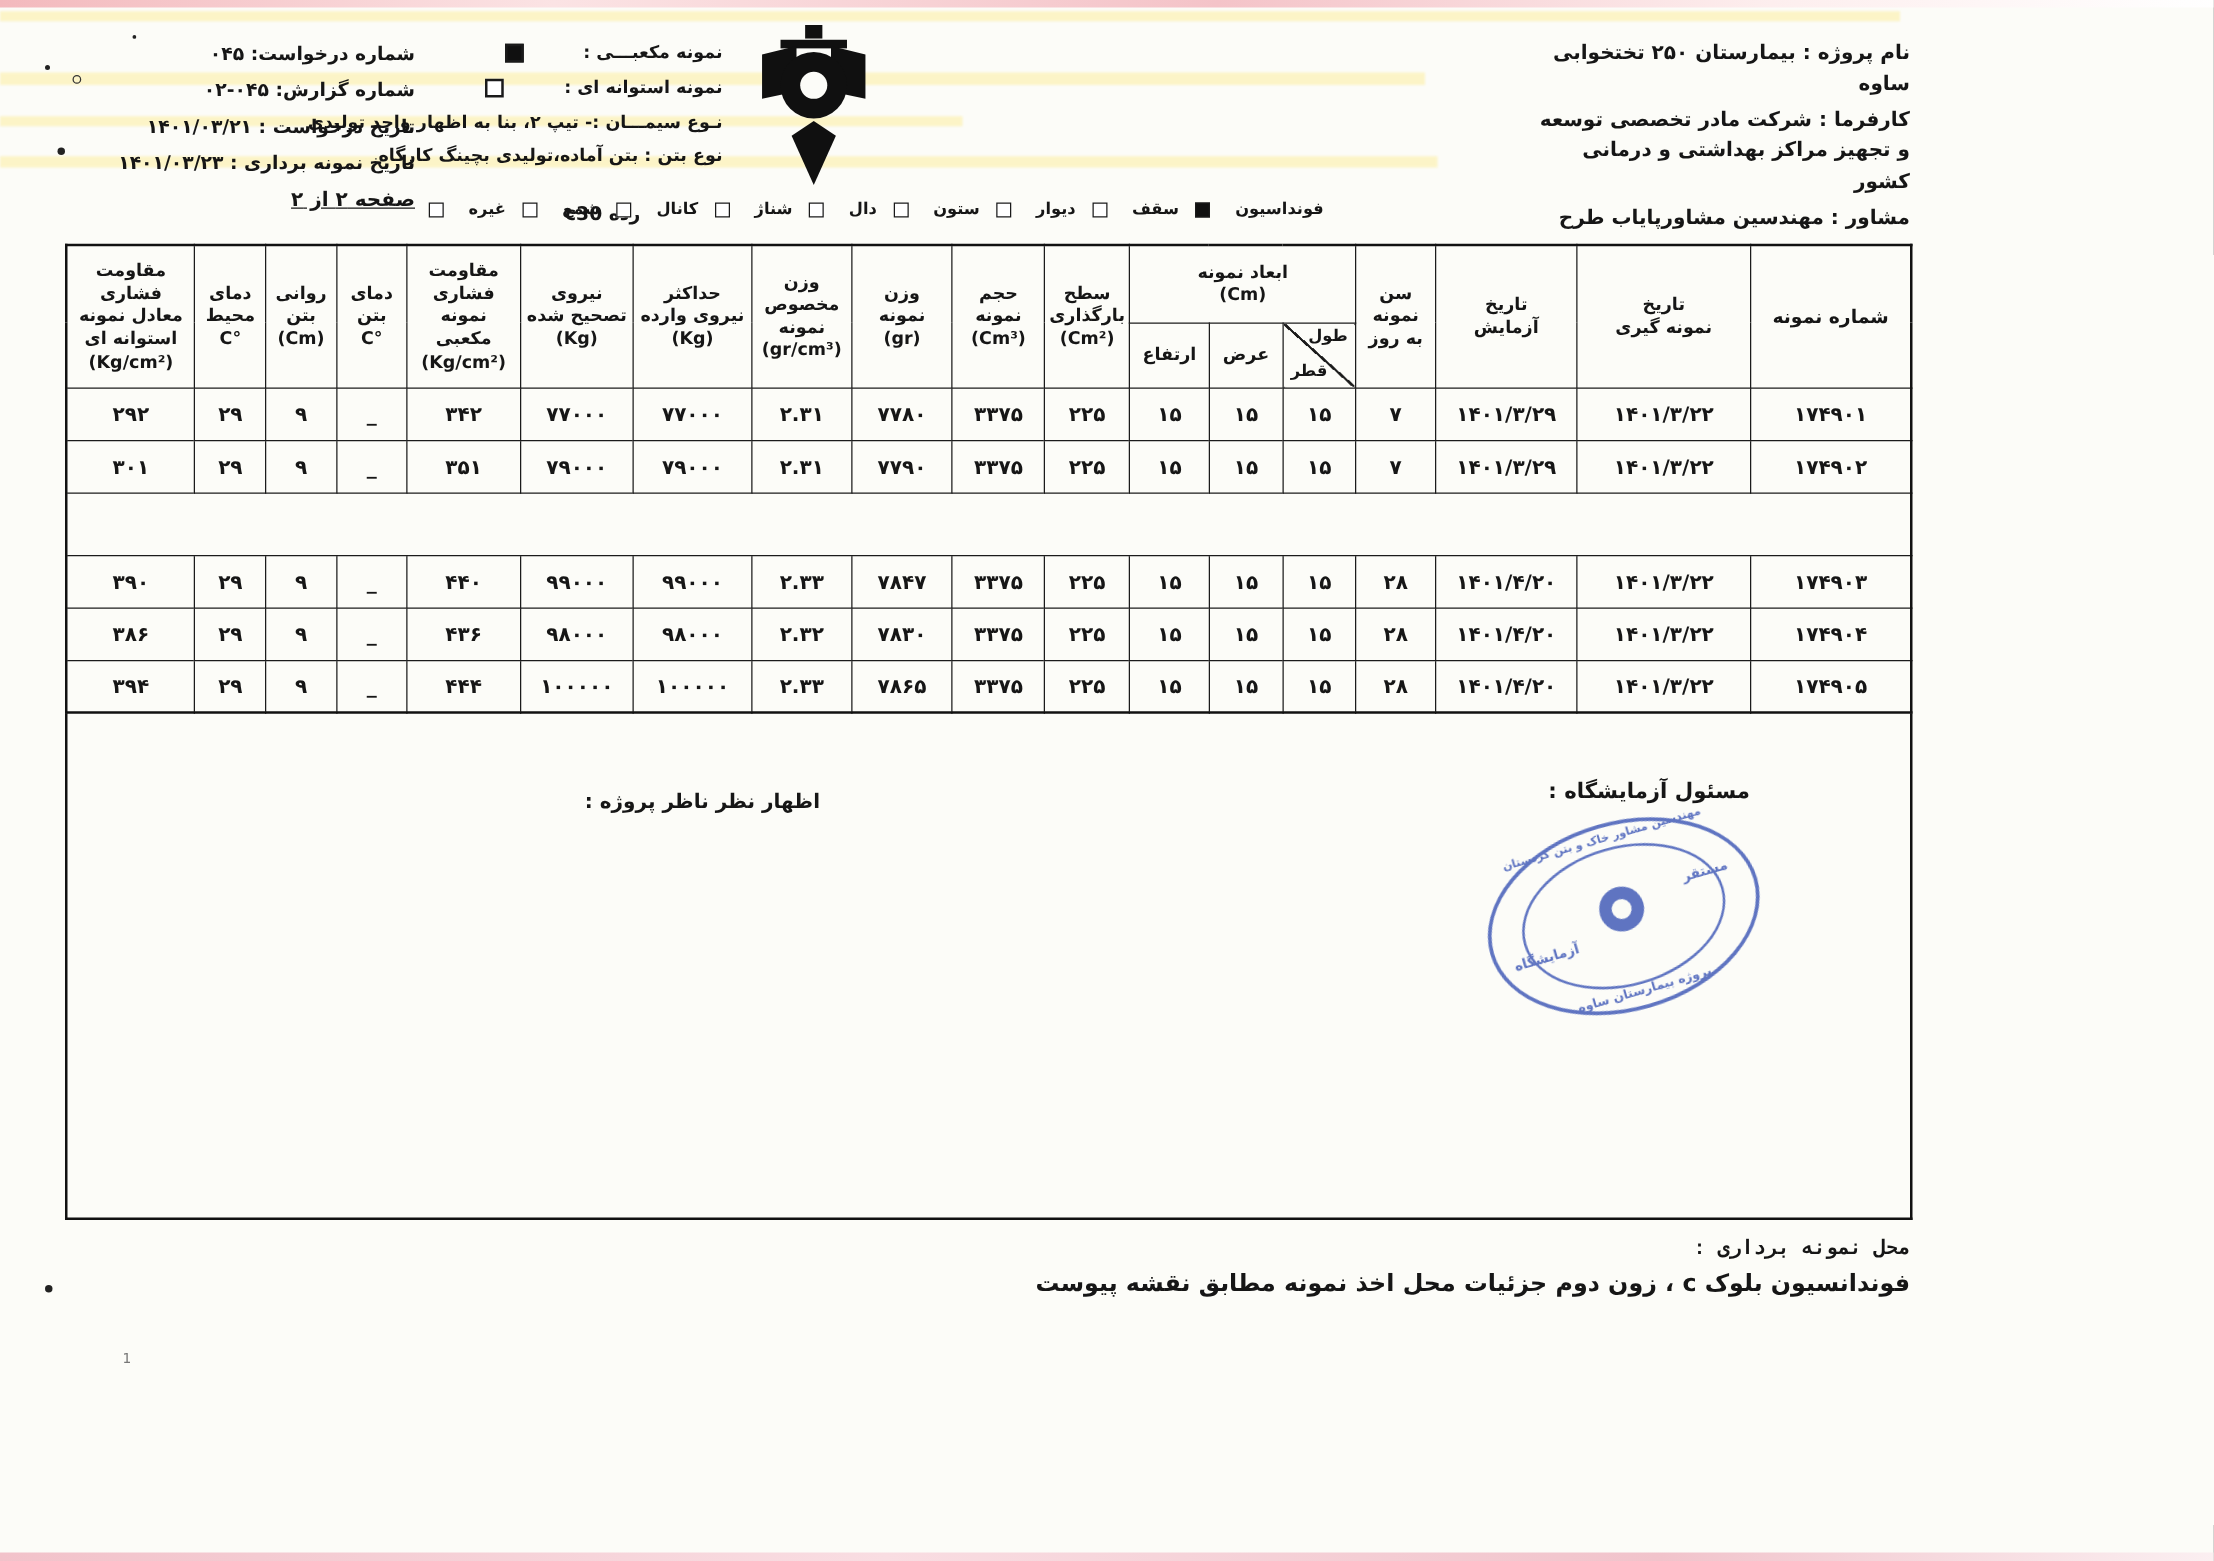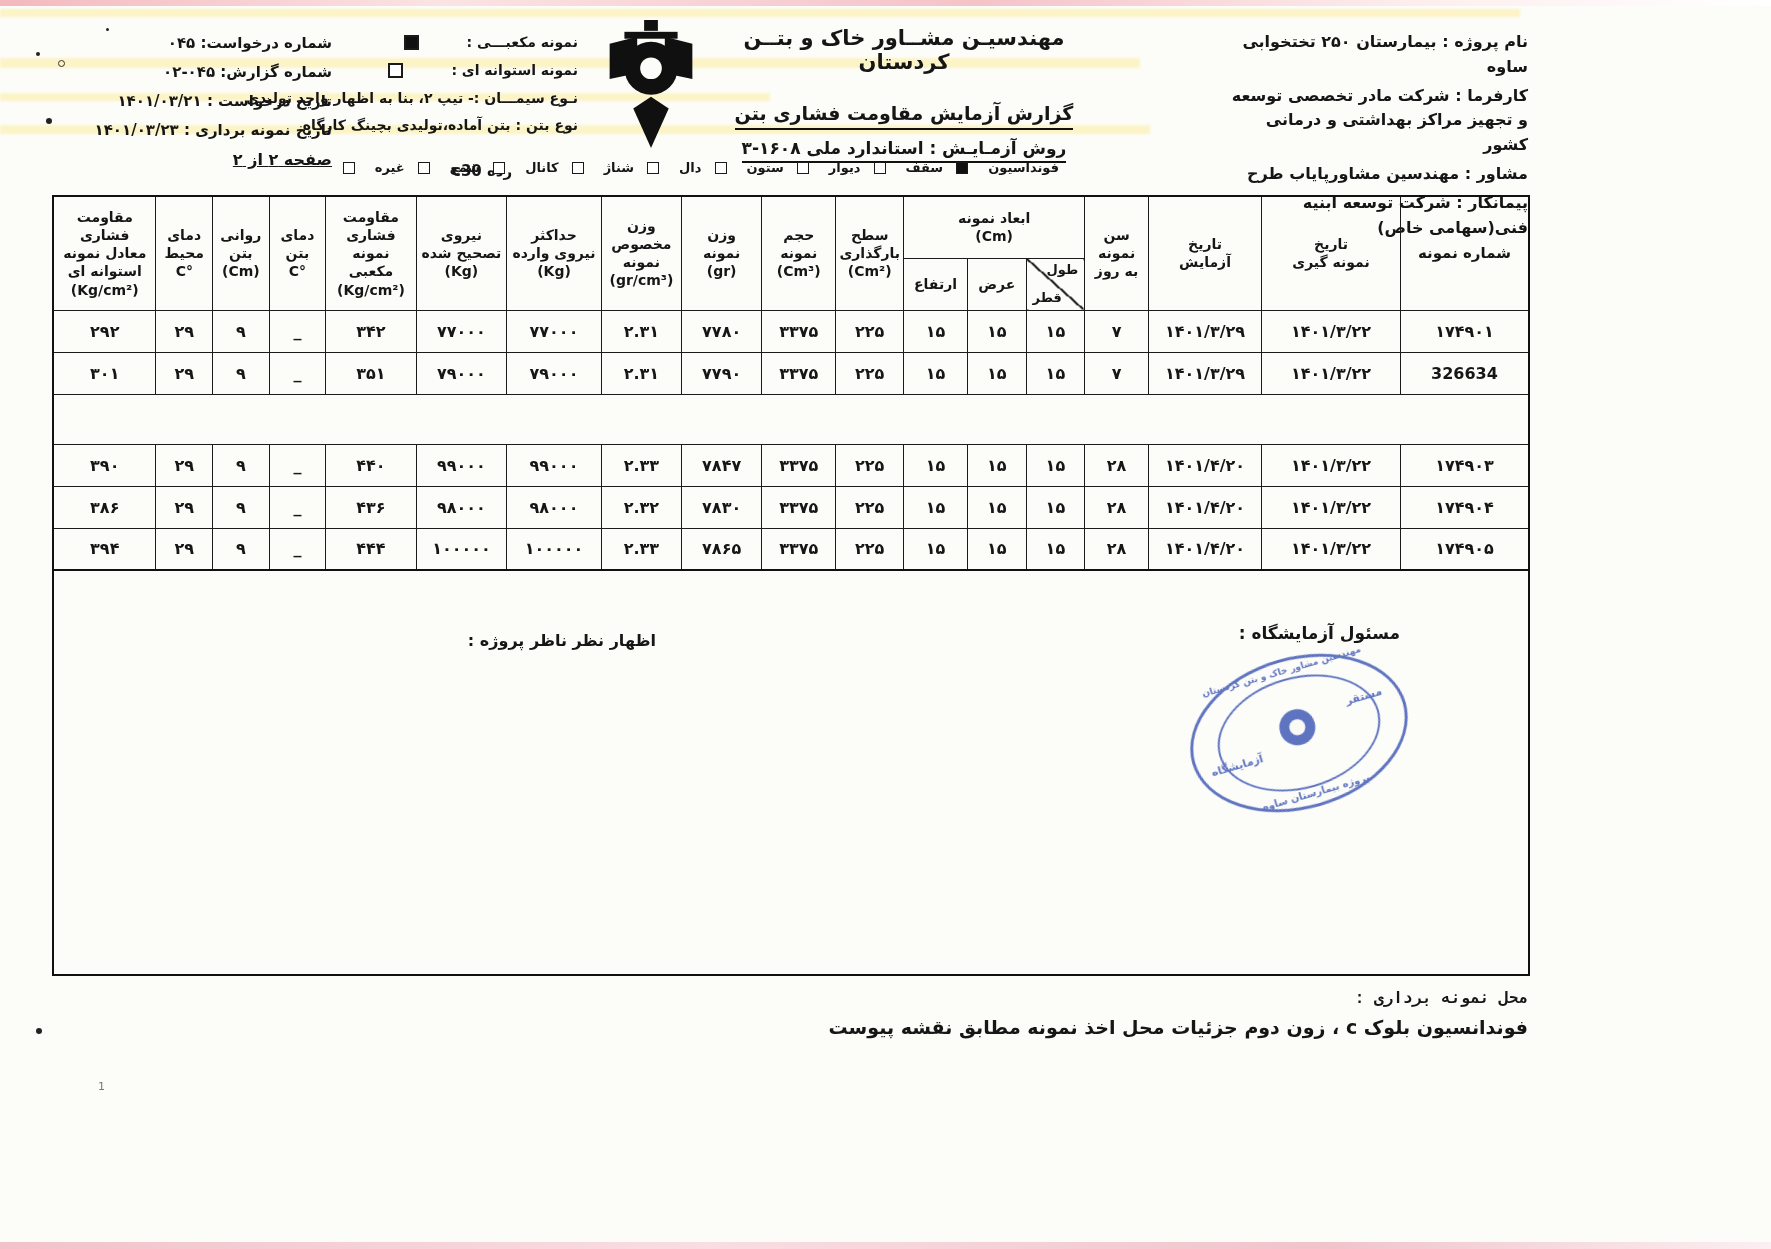--- a/index.html
+++ b/index.html
@@ -119,31 +119,22 @@
       <span>بیمارستان ۲۵۰ تختخوابی ساوه</span>
     </div>
     <div class="info-line">
       <span>کارفرما :</span>
       <span>شرکت مادر تخصصی توسعه و تجهیز مراکز بهداشتی و درمانی کشور</span>
     </div>
     <div class="info-line">
       <span>مشاور :</span>
       <span>مهندسین مشاورپایاب طرح</span>
     </div>
-    <div class="info-line">
-      <span>پیمانکار :</span>
-      <span>شرکت توسعه ابنیه فنی(سهامی خاص)</span>
-    </div>
   </div>
 
-  <div class="title-block">
-    <div class="title-company">مهندسیـن مشــاور خاک و بتــن کردستان</div><br>
-    <div class="title-report">گزارش آزمایش مقاومت فشاری بتن</div><br>
-    <div class="title-method">روش آزمـایـش : استاندارد ملی ۱۶۰۸-۳</div>
-  </div>
 
   <div class="logo">
     <svg viewBox="0 0 90 130">
       <rect x="38" y="0" width="14" height="11"></rect>
       <rect x="18" y="12" width="54" height="7"></rect>
       <polygon points="3,24 31,17 31,54 3,60"></polygon>
       <polygon points="87,24 59,17 59,54 87,60"></polygon>
       <circle cx="45" cy="49" r="27"></circle>
       <circle cx="45" cy="49" r="11" fill="#fcfcf8"></circle>
       <polygon points="45,78 63,90 45,130 27,90"></polygon>
@@ -320,21 +311,21 @@
             <td>۲.۳۱</td>
             <td>۷۷۰۰۰</td>
             <td>۷۷۰۰۰</td>
             <td>۳۴۲</td>
             <td>_</td>
             <td>۹</td>
             <td>۲۹</td>
             <td>۲۹۲</td>
           </tr>
           <tr>
-            <td>326634</td>
+            <td>۱۷۴۹۰۲</td>
             <td>۱۴۰۱/۳/۲۲</td>
             <td>۱۴۰۱/۳/۲۹</td>
             <td>۷</td>
             <td>۱۵</td>
             <td>۱۵</td>
             <td>۱۵</td>
             <td>۲۲۵</td>
             <td>۳۳۷۵</td>
             <td>۷۷۹۰</td>
             <td>۲.۳۱</td>

